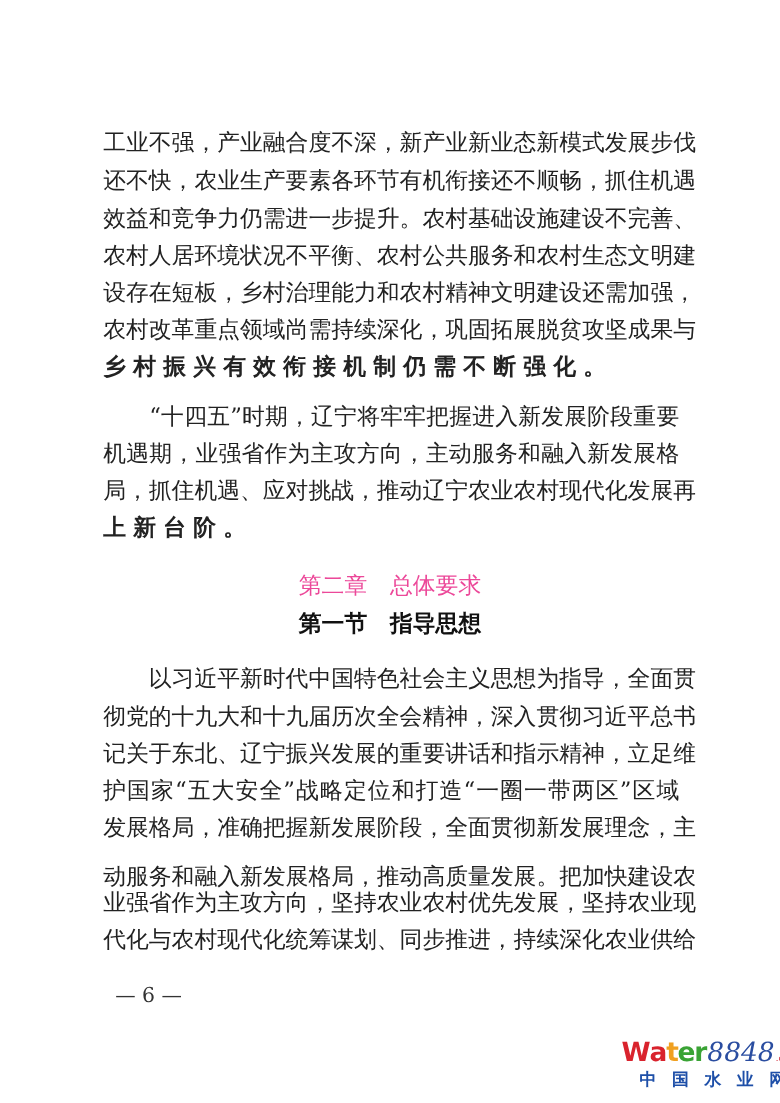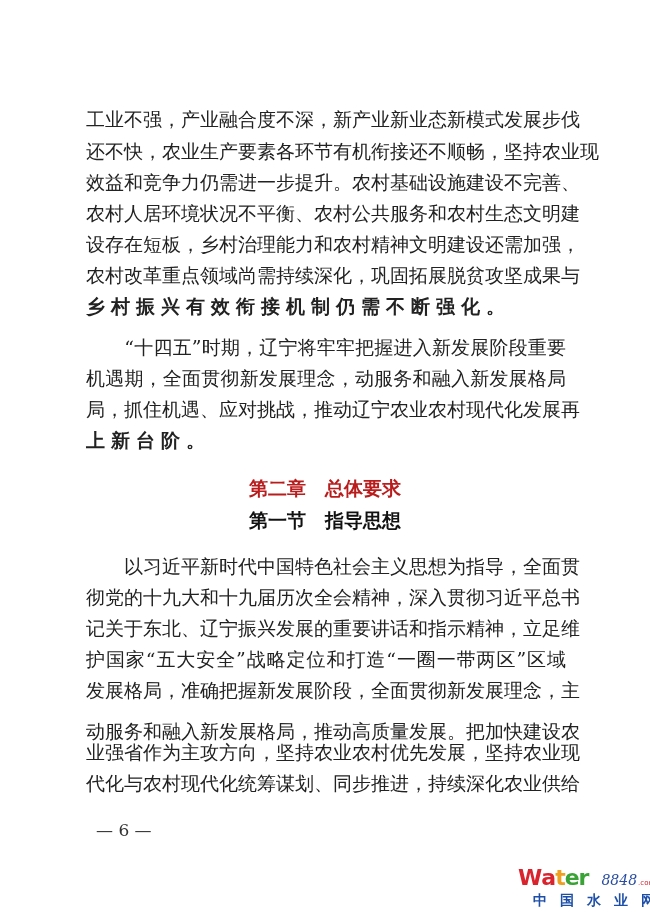--- a/index.html
+++ b/index.html
@@ -44,22 +44,22 @@
       left: 0;
       width: 650px;
       text-align: center;
       font-size: 19px;
       line-height: 31px;
       height: 31px;
       white-space: pre;
     }
     .heading.chapter {
       font-family: "DejaVu Serif", "Liberation Serif", serif;
-      color: #b91c1c;
-      font-weight: bold;
+      color: #ec4899;
+      font-weight: normal;
     }
     .heading.section {
       font-family: Liberation Serif, serif;
       font-weight: bold;
       color: #111;
     }
     .page-number {
       position: absolute;
       left: 96px;
       top: 816px;
@@ -85,24 +85,24 @@
     .wm-letter {
       font-family: "DejaVu Sans", "Liberation Sans", sans-serif;
       font-weight: bold;
       font-size: 22px;
       line-height: 24px;
       letter-spacing: -1px;
     }
     .wm-num {
       font-family: "DejaVu Serif", "Liberation Serif", serif;
       font-style: italic;
-      font-size: 14px;
+      font-size: 22px;
       line-height: 24px;
       color: #2a4da0;
-      margin-left: 13px;
+      margin-left: 1px;
     }
     .wm-dom {
       font-family: "DejaVu Sans", "Liberation Sans", sans-serif;
       font-size: 7px;
       color: #d02030;
       margin-left: 1px;
     }
     .wm-bottom {
       position: absolute;
       left: 15px; top: 25px;
@@ -116,31 +116,31 @@
       white-space: nowrap;
     }
   </style>
 </head>
 <body>
 
 <div class="page">
 
   <div>
     <div class="line" style="top:104px">工业不强，产业融合度不深，新产业新业态新模式发展步伐</div>
-    <div class="line" style="top:136px">还不快，农业生产要素各环节有机衔接还不顺畅，坚持农业现</div>
+    <div class="line" style="top:136px">还不快，农业生产要素各环节有机衔接还不顺畅，抓住机遇</div>
     <div class="line" style="top:167px">效益和竞争力仍需进一步提升。农村基础设施建设不完善、</div>
     <div class="line" style="top:198px">农村人居环境状况不平衡、农村公共服务和农村生态文明建</div>
     <div class="line" style="top:229px">设存在短板，乡村治理能力和农村精神文明建设还需加强，</div>
     <div class="line" style="top:260px">农村改革重点领域尚需持续深化，巩固拓展脱贫攻坚成果与</div>
     <div class="line last" style="top:291px">乡村振兴有效衔接机制仍需不断强化。</div>
   </div>
 
   <div>
     <div class="line" style="top:332px">　　“十四五”时期，辽宁将牢牢把握进入新发展阶段重要</div>
-    <div class="line" style="top:363px">机遇期，全面贯彻新发展理念，动服务和融入新发展格局</div>
+    <div class="line" style="top:363px">机遇期，业强省作为主攻方向，主动服务和融入新发展格</div>
     <div class="line" style="top:394px">局，抓住机遇、应对挑战，推动辽宁农业农村现代化发展再</div>
     <div class="line last" style="top:425px">上新台阶。</div>
   </div>
 
   <div class="heading chapter" style="top:473px">第二章　总体要求</div>
   <div class="heading section" style="top:505px">第一节　指导思想</div>
 
   <div>
     <div class="line" style="top:551px">　　以习近平新时代中国特色社会主义思想为指导，全面贯</div>
     <div class="line" style="top:582px">彻党的十九大和十九届历次全会精神，深入贯彻习近平总书</div>

